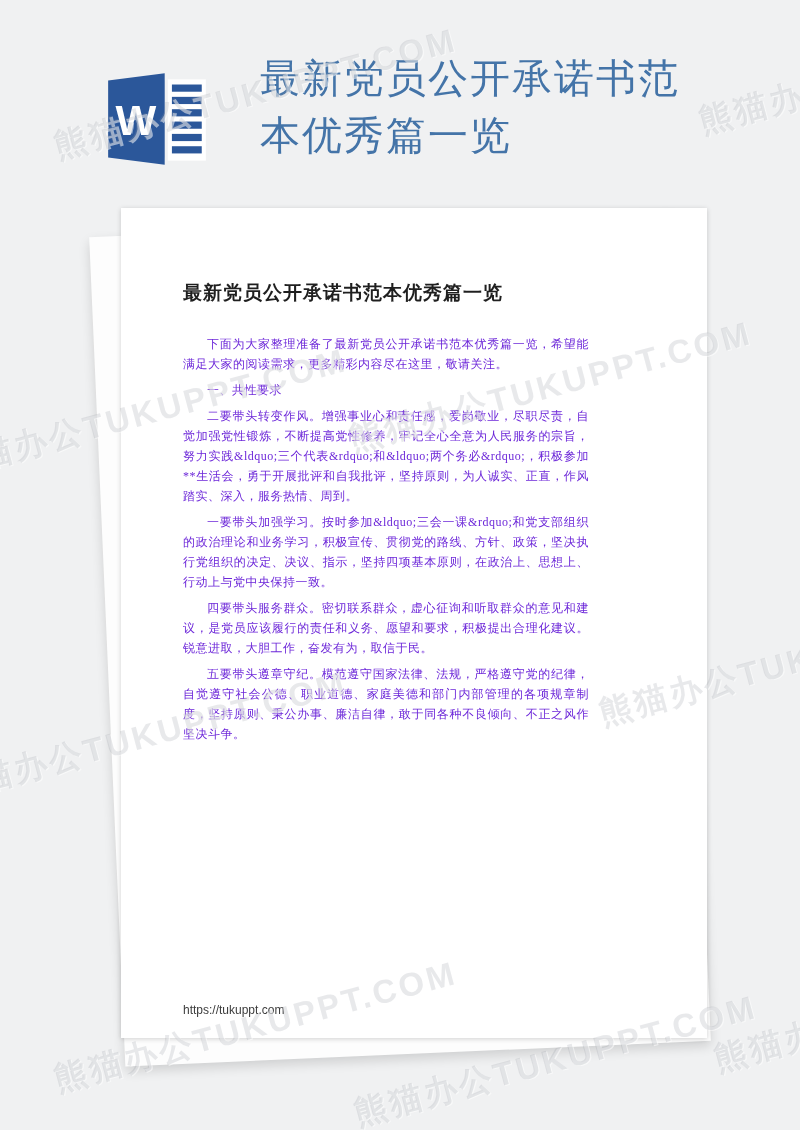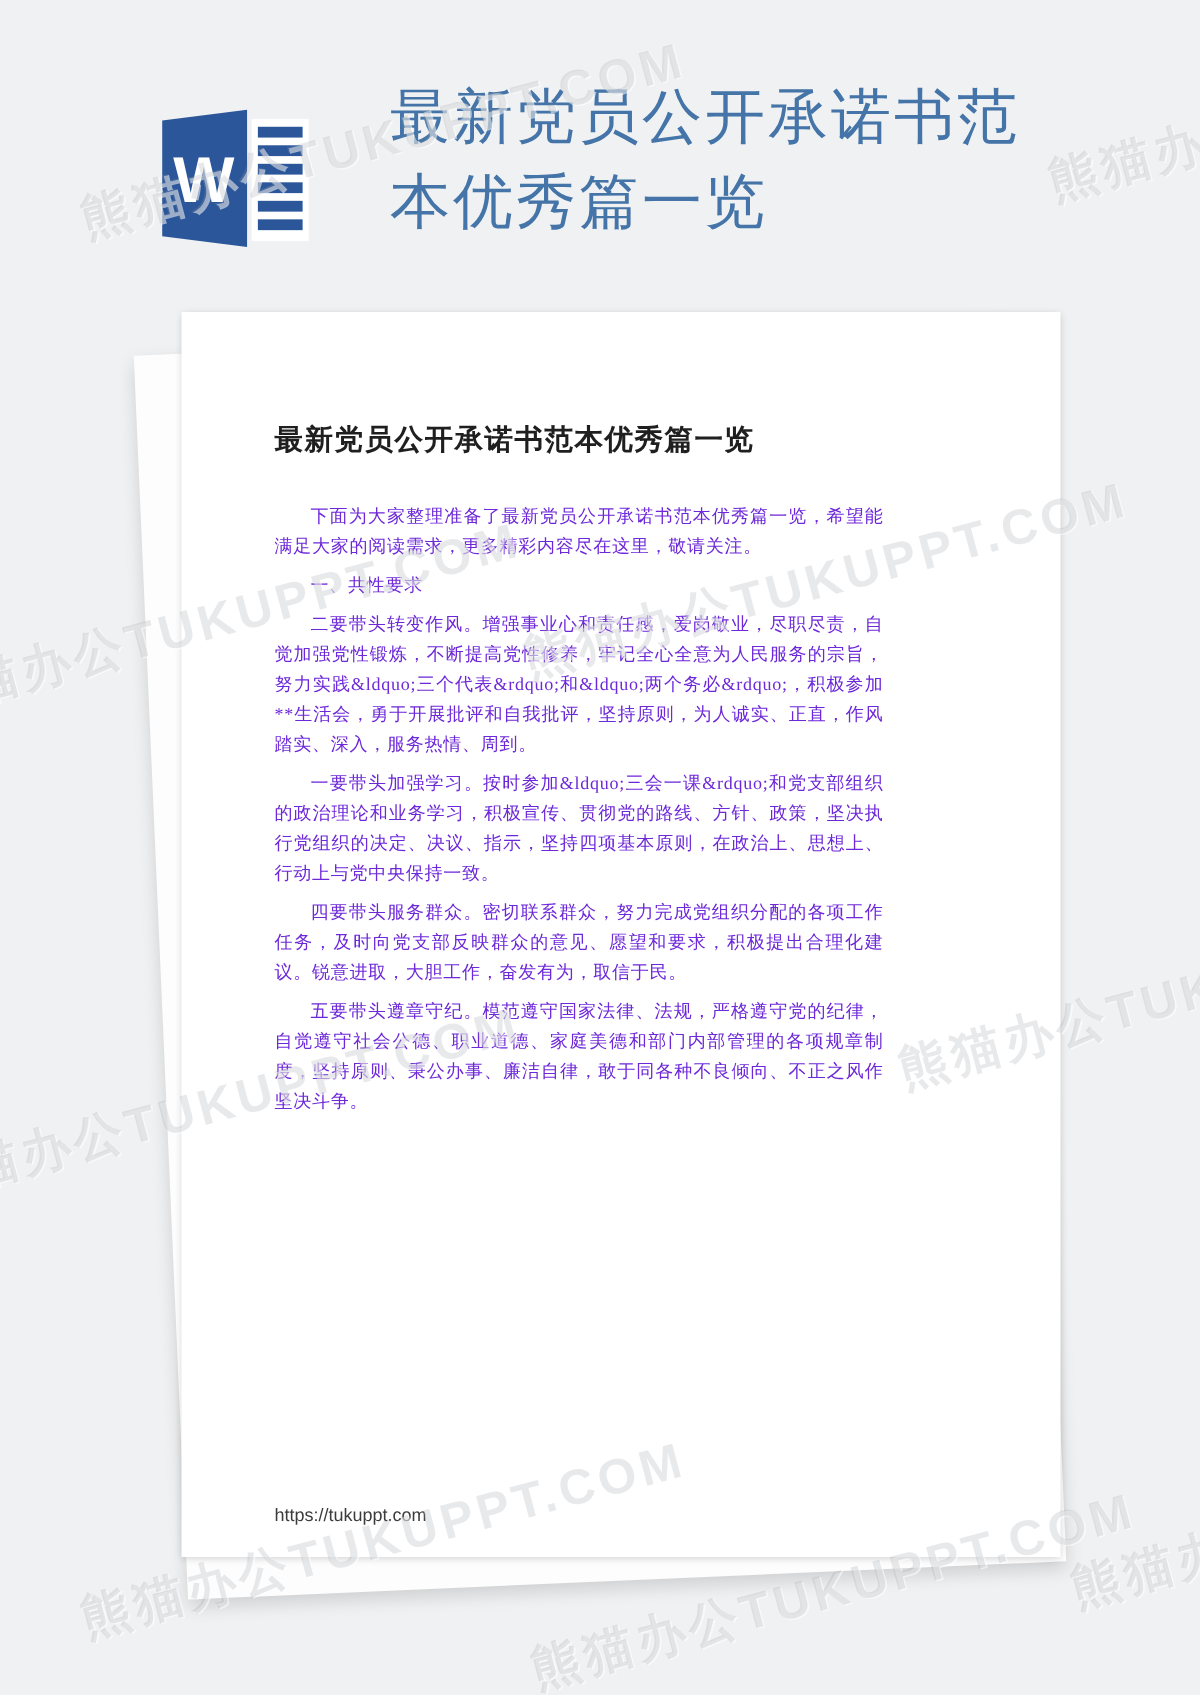--- a/index.html
+++ b/index.html
@@ -95,21 +95,21 @@
 
 <div class="back-page"></div>
 
 <div class="page">
   <div class="doc-title">最新党员公开承诺书范本优秀篇一览</div>
   <div class="doc-body">
       <p>下面为大家整理准备了最新党员公开承诺书范本优秀篇一览，希望能满足大家的阅读需求，更多精彩内容尽在这里，敬请关注。</p>
       <p>一、共性要求</p>
       <p>二要带头转变作风。增强事业心和责任感，爱岗敬业，尽职尽责，自觉加强党性锻炼，不断提高党性修养，牢记全心全意为人民服务的宗旨，努力实践&amp;ldquo;三个代表&amp;rdquo;和&amp;ldquo;两个务必&amp;rdquo;，积极参加**生活会，勇于开展批评和自我批评，坚持原则，为人诚实、正直，作风踏实、深入，服务热情、周到。</p>
       <p>一要带头加强学习。按时参加&amp;ldquo;三会一课&amp;rdquo;和党支部组织的政治理论和业务学习，积极宣传、贯彻党的路线、方针、政策，坚决执行党组织的决定、决议、指示，坚持四项基本原则，在政治上、思想上、行动上与党中央保持一致。</p>
-      <p>四要带头服务群众。密切联系群众，努力完成党组织分配的各项工作任务，及时向党支部反映群众的意见、愿望和要求，积极提出合理化建议。锐意进取，大胆工作，奋发有为，取信于民。</p>
+      <p>四要带头服务群众。密切联系群众，虚心征询和听取群众的意见和建议，是党员应该履行的责任和义务、愿望和要求，积极提出合理化建议。锐意进取，大胆工作，奋发有为，取信于民。</p>
       <p>五要带头遵章守纪。模范遵守国家法律、法规，严格遵守党的纪律，自觉遵守社会公德、职业道德、家庭美德和部门内部管理的各项规章制度，坚持原则、秉公办事、廉洁自律，敢于同各种不良倾向、不正之风作坚决斗争。</p>
     </div>
   <div class="page-footer">https://tukuppt.com</div>
 </div>
 
 <span class="wm wm1">熊猫办公TUKUPPT.COM</span>
 <span class="wm wm2">熊猫办公TUKUPPT.COM</span>
 <span class="wm wm3">熊猫办公TUKUPPT.COM</span>
 <span class="wm wm4">熊猫办公TUKUPPT.COM</span>
 <span class="wm wm5">熊猫办公TUKUPPT.COM</span>

